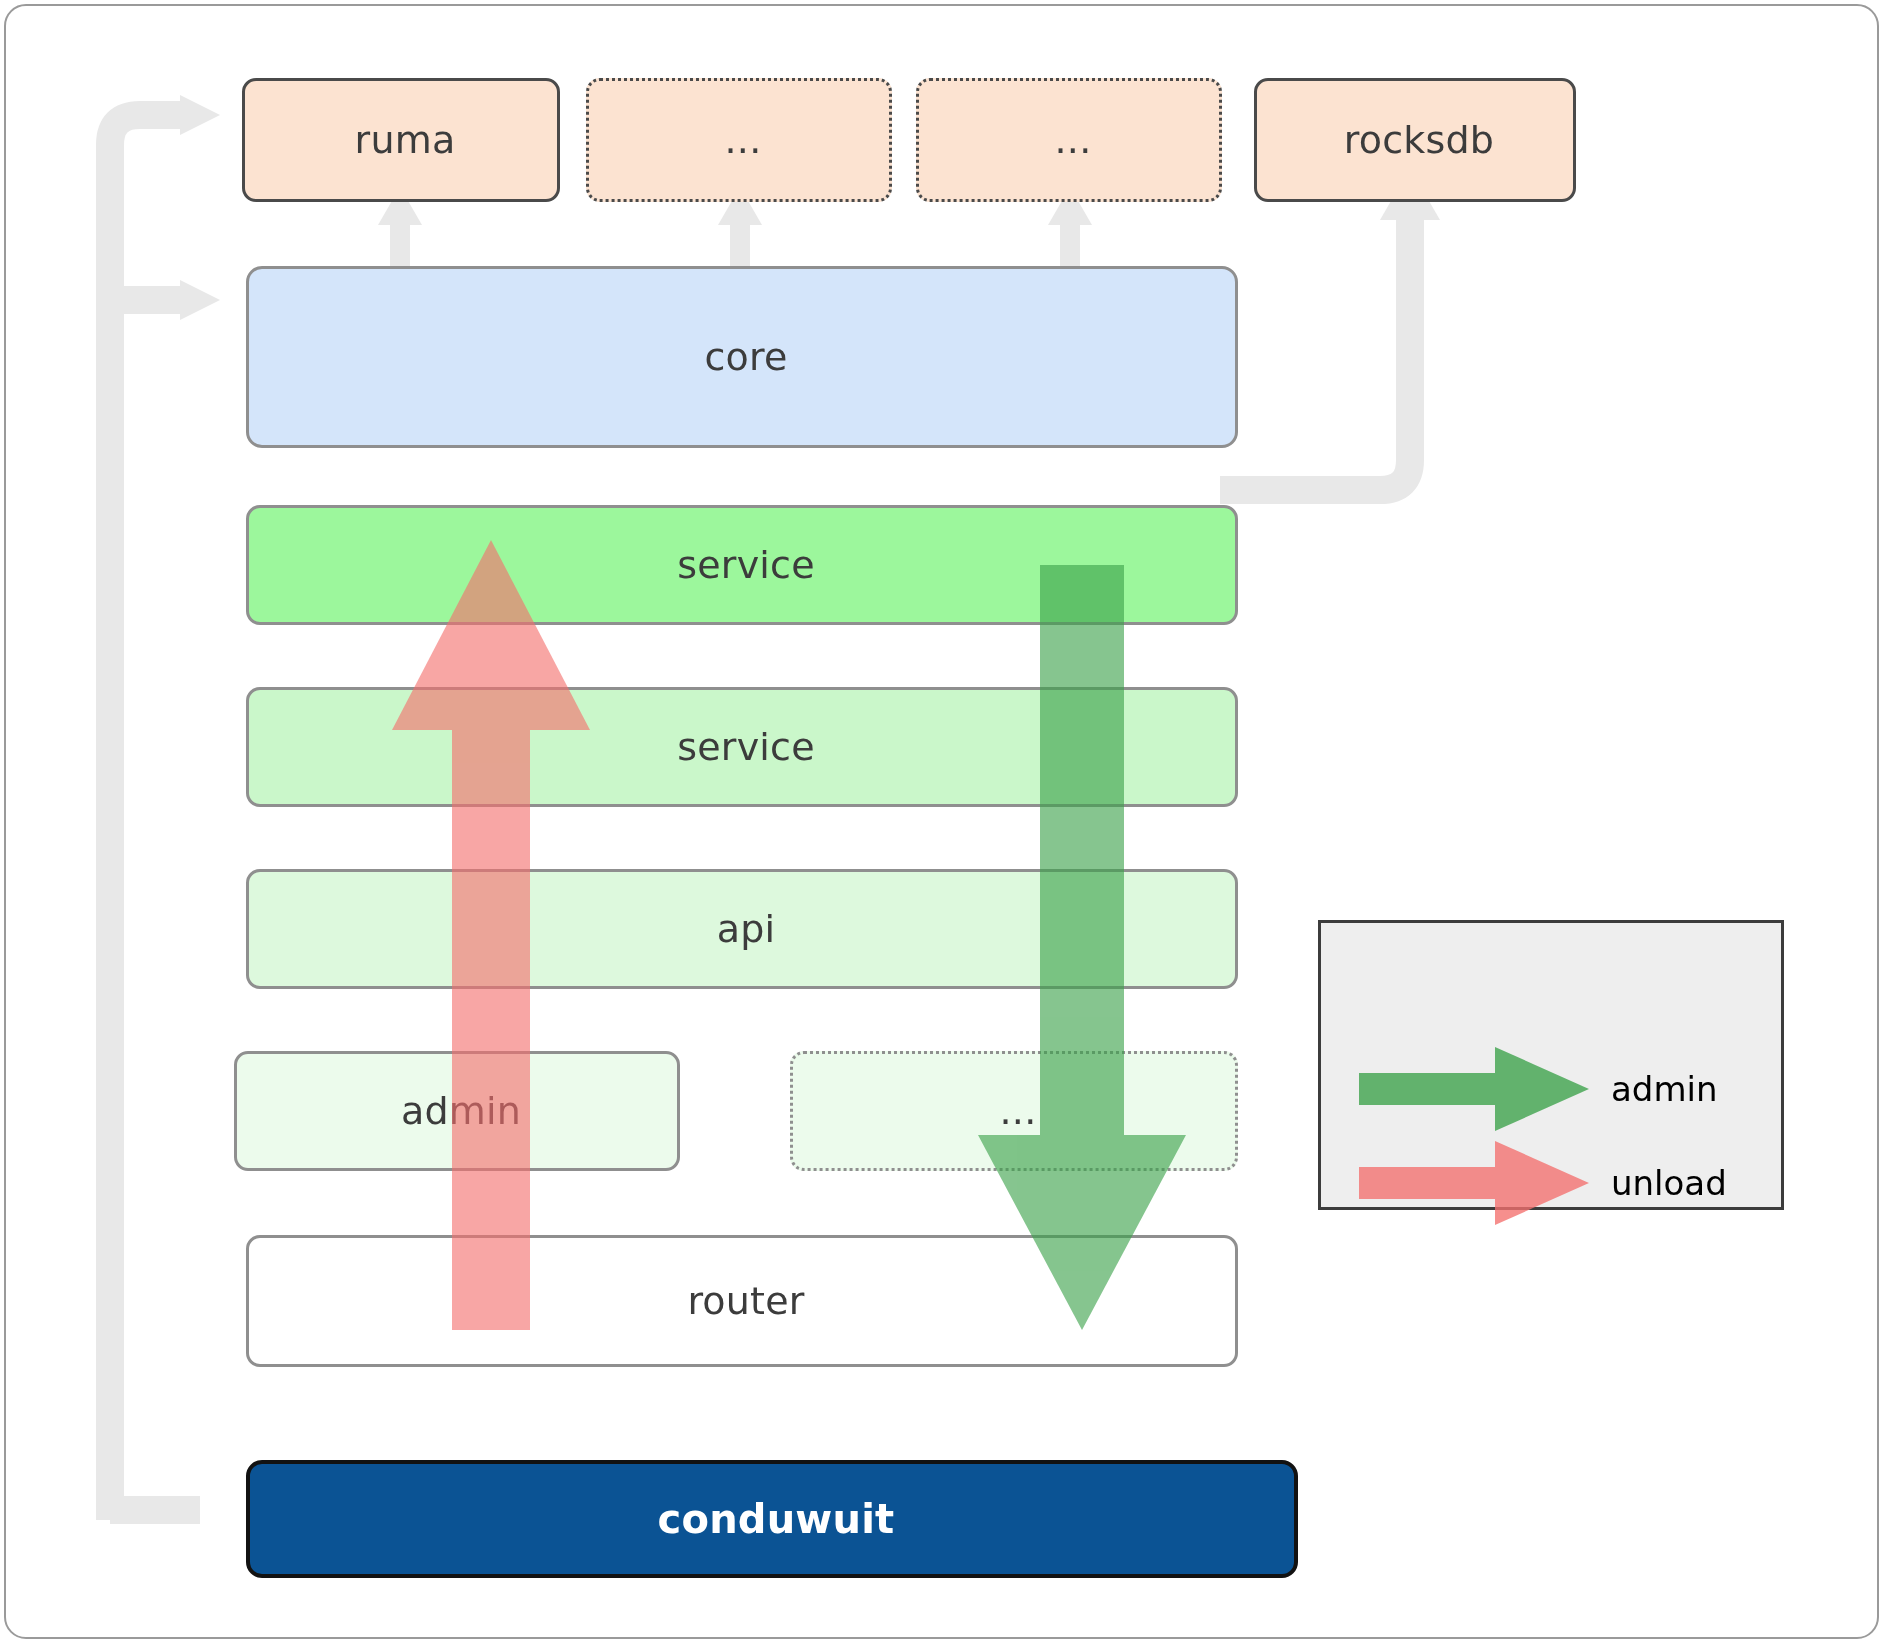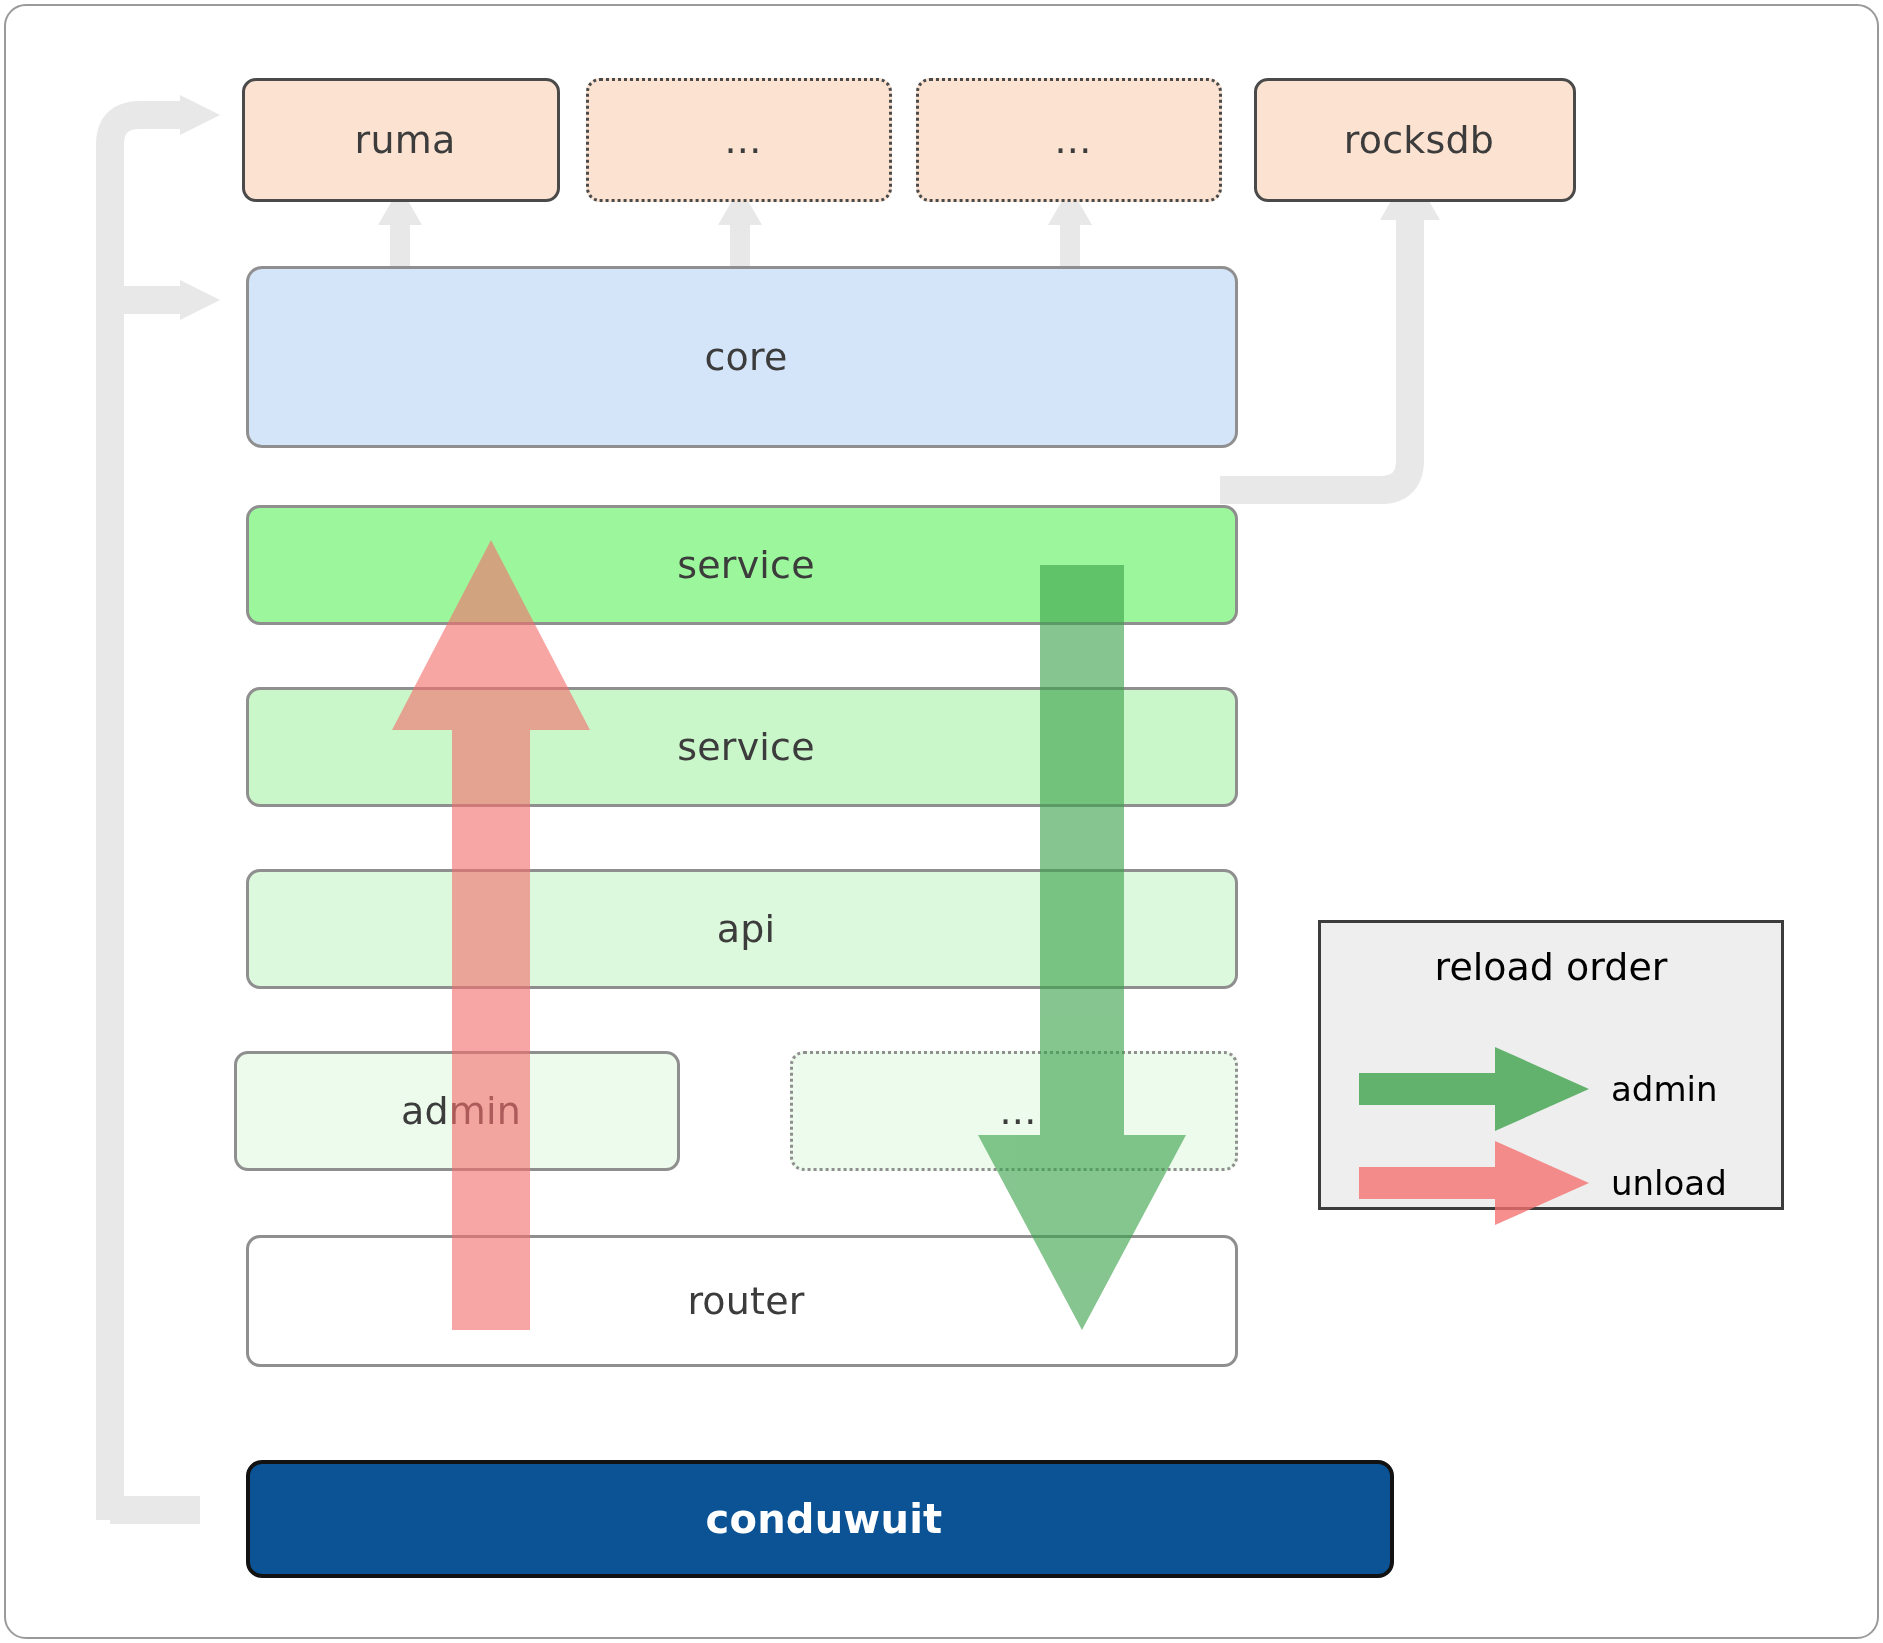--- a/index.html
+++ b/index.html
@@ -172,40 +172,39 @@
   </div>
 
   <div class="node g4 dotted" style="left:790px; top:1051px; width:448px; height:120px;">
     <span class="lbl">...</span>
   </div>
 
   <div class="node white" style="left:246px; top:1235px; width:992px; height:132px;">
     <span class="lbl">router</span>
   </div>
 
-  <div class="node conduwuit" style="left:246px; top:1460px; width:1148px; height:118px; font-size:40px;">
+  <div class="node conduwuit" style="left:246px; top:1460px; width:1052px; height:118px; font-size:40px;">
     <span class="lbl">conduwuit</span>
   </div>
 
   <svg class="flow" style="left:380px; top:540px; width:210px; height:790px;" viewBox="0 0 210 790">
     <g opacity="0.62">
       <rect x="72" y="120" width="78" height="670" fill="#f4706e"></rect>
       <polygon points="111,0 210,190 12,190" fill="#f4706e"></polygon>
     </g>
   </svg>
 
   <svg class="flow" style="left:960px; top:565px; width:240px; height:765px;" viewBox="0 0 240 765">
     <g opacity="0.62">
       <rect x="80" y="0" width="84" height="600" fill="#3ba24a"></rect>
       <polygon points="122,765 18,570 226,570" fill="#3ba24a"></polygon>
     </g>
   </svg>
 
   <div class="legend">
-    <div class="legend-title">reload order</div>
 
     <svg class="legend-row" style="left:38px; top:120px; width:230px; height:90px;" viewBox="0 0 230 90">
       <g opacity="0.78">
         <rect x="0" y="30" width="168" height="32" fill="#3ba24a"></rect>
         <polygon points="230,46 136,4 136,88" fill="#3ba24a"></polygon>
       </g>
     </svg>
     <div class="legend-label" style="left:290px; top:146px;">admin</div>
 
     <svg class="legend-row" style="left:38px; top:214px; width:230px; height:90px;" viewBox="0 0 230 90">

